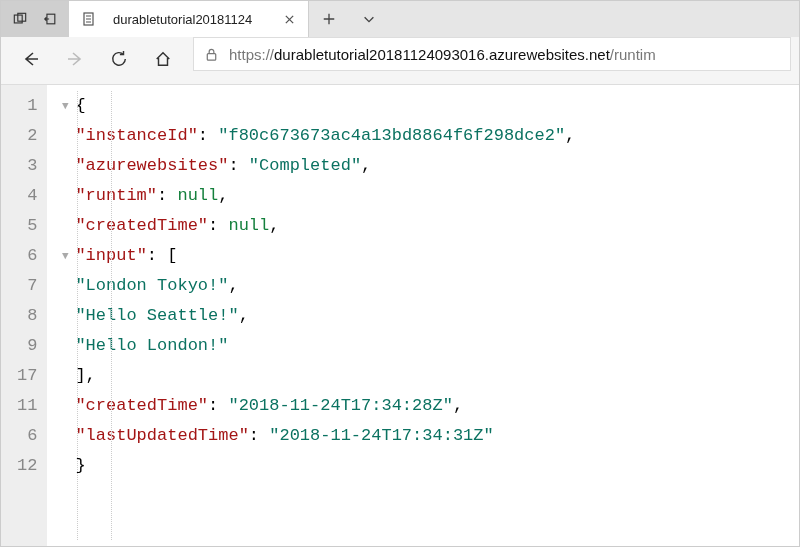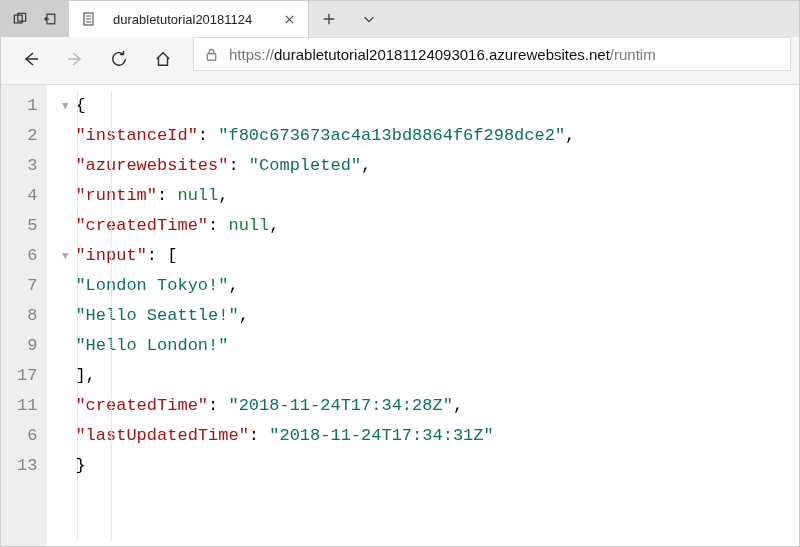--- a/index.html
+++ b/index.html
@@ -235,21 +235,21 @@
     <div>3</div>
     <div>4</div>
     <div>5</div>
     <div>6</div>
     <div>7</div>
     <div>8</div>
     <div>9</div>
     <div>17</div>
     <div>11</div>
     <div>6</div>
-    <div>13</div>
+    <div>12</div>
   </div>
   <div class="code">
     <div class="guide g1"></div>
     <div class="guide g2"></div>
 
     <div class="code-row"><span class="fold">▼</span><span class="brace">{</span></div>
 
     <div class="code-row"><span class="fold"></span>    <span class="key">"<span>instanceId</span>"</span><span class="colon">: </span><span class="str">"<span>f80c673673ac4a13bd8864f6f298dce2</span>"</span><span class="comma">,</span></div>
 
     <div class="code-row"><span class="fold"></span>    <span class="key">"<span>azurewebsites</span>"</span><span class="colon">: </span><span class="str">"<span>Completed</span>"</span><span class="comma">,</span></div>

